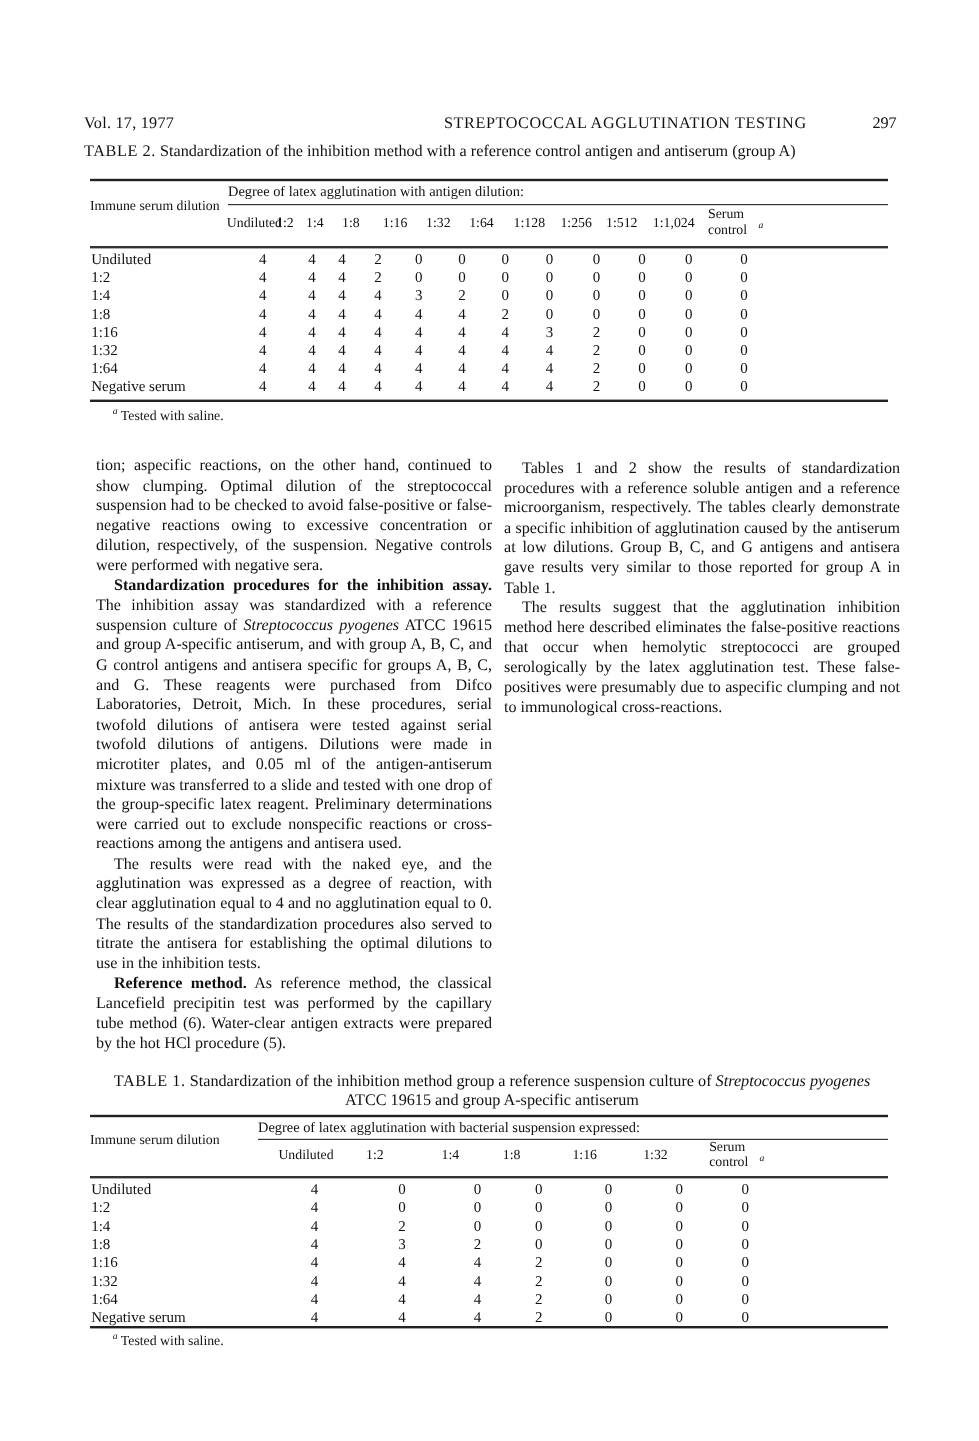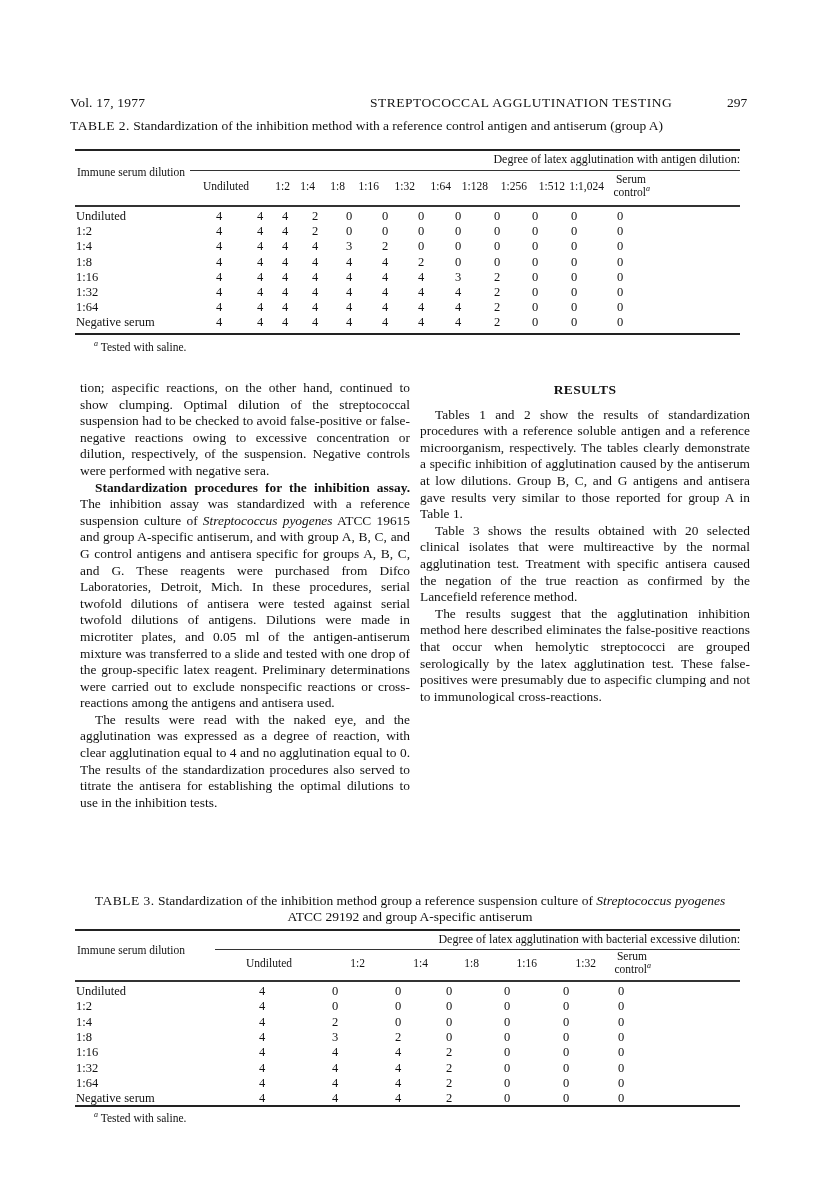--- a/index.html
+++ b/index.html
@@ -10,21 +10,21 @@
   
   .run-left { left: 70px; top: 95px; font-size: 13.5px; letter-spacing: 0.2px; }
   .run-center { left: 370px; top: 95px; font-size: 13.5px; letter-spacing: 0.5px; }
   .run-page { left: 727px; top: 95px; font-size: 13.5px; }
 
   
   .tcap { font-size: 13.5px; line-height: 16px; }
   .tcap .lbl { letter-spacing: 0.5px; }
   .rule-thick { position: absolute; height: 2px; background: #222; }
   .rule-thin { position: absolute; height: 1px; background: #333; }
-  .th { position: absolute; font-size: 11.5px; text-align: right; line-height: 13px; }
+  .th { position: absolute; font-size: 11.5px; text-align: left; line-height: 13px; }
   .cell { position: absolute; font-size: 12.5px; text-align: center; line-height: 13.5px; }
   .rowlbl { position: absolute; font-size: 12.5px; line-height: 13.5px; }
   .foot { position: absolute; font-size: 11.5px; }
   sup { font-size: 8px; font-style: italic; vertical-align: super; line-height: 0; }
 
   
   .col { position: absolute; width: 330px; font-size: 13.4px; line-height: 16.6px;
          text-align: justify; }
   .col p { margin: 0; }
   .col p.ind { text-indent: 15px; }
@@ -172,36 +172,35 @@
 <div class="rule-thick" style="left:75px; top:333px; width:665px;"></div>
 <div class="foot" style="left:94px; top:341px;">
   <sup>a</sup>
   <span>Tested with saline.</span>
 </div>
 
 <div class="col" style="left:80px; top:380px;">
   <p>tion; aspecific reactions, on the other hand, continued to show clumping. Optimal dilution of the streptococcal suspension had to be checked to avoid false-positive or false-negative reactions owing to excessive concentration or dilution, respectively, of the suspension. Negative controls were performed with negative sera.</p>
   <p class="ind"><b>Standardization procedures for the inhibition assay.</b><span> The inhibition assay was standardized with a reference suspension culture of </span><i>Streptococcus pyogenes</i><span> ATCC 19615 and group A-specific antiserum, and with group A, B, C, and G control antigens and antisera specific for groups A, B, C, and G. These reagents were purchased from Difco Laboratories, Detroit, Mich. In these procedures, serial twofold dilutions of antisera were tested against serial twofold dilutions of antigens. Dilutions were made in microtiter plates, and 0.05 ml of the antigen-antiserum mixture was transferred to a slide and tested with one drop of the group-specific latex reagent. Preliminary determinations were carried out to exclude nonspecific reactions or cross-reactions among the antigens and antisera used.</span></p>
   <p class="ind">The results were read with the naked eye, and the agglutination was expressed as a degree of reaction, with clear agglutination equal to 4 and no agglutination equal to 0. The results of the standardization procedures also served to titrate the antisera for establishing the optimal dilutions to use in the inhibition tests.</p>
+  <p class="ind"><b>Reference method.</b><span> As reference method, the classical Lancefield precipitin test was performed by the capillary tube method (6). Water-clear antigen extracts were prepared by the hot HCl procedure (5).</span></p>
 </div>
 
 <div class="col" style="left:420px; top:382px;">
-  <div class="head">RESULTS</div>
   <p class="ind">Tables 1 and 2 show the results of standardization procedures with a reference soluble antigen and a reference microorganism, respectively. The tables clearly demonstrate a specific inhibition of agglutination caused by the antiserum at low dilutions. Group B, C, and G antigens and antisera gave results very similar to those reported for group A in Table 1.</p>
-  <p class="ind">Table 3 shows the results obtained with 20 selected clinical isolates that were multireactive by the normal agglutination test. Treatment with specific antisera caused the negation of the true reaction as confirmed by the Lancefield reference method.</p>
   <p class="ind">The results suggest that the agglutination inhibition method here described eliminates the false-positive reactions that occur when hemolytic streptococci are grouped serologically by the latex agglutination test. These false-positives were presumably due to aspecific clumping and not to immunological cross-reactions.</p>
 </div>
 
 <div class="abs tcap" style="left:85px; top:893px; width:650px; text-align:center;">
-  <span class="lbl">TABLE 3.</span>
-  <span>Standardization of the inhibition method group a reference suspension culture of </span><i>Streptococcus pyogenes</i><span> ATCC 29192 and group A-specific antiserum</span>
+  <span class="lbl">TABLE 1.</span>
+  <span>Standardization of the inhibition method group a reference suspension culture of </span><i>Streptococcus pyogenes</i><span> ATCC 19615 and group A-specific antiserum</span>
 </div>
 <div class="rule-thick" style="left:75px; top:929px; width:665px;"></div>
 <div class="th" style="left:75px; top:944px; width:110px;">Immune serum dilution</div>
-<div class="th" style="left:215px; top:933px; width:525px; font-size:12px;">Degree of latex agglutination with bacterial excessive dilution:</div>
+<div class="th" style="left:215px; top:933px; width:525px; font-size:12px;">Degree of latex agglutination with bacterial suspension expressed:</div>
 <div class="rule-thin" style="left:215px; top:949px; width:525px;"></div>
 <div id="t2-head">
     <div class="th" style="left: 232px; width: 60px; top: 957px;"><span>Undiluted</span></div>
     <div class="th" style="left: 305px; width: 60px; top: 957px;"><span>1:2</span></div>
     <div class="th" style="left: 368px; width: 60px; top: 957px;"><span>1:4</span></div>
     <div class="th" style="left: 419px; width: 60px; top: 957px;"><span>1:8</span></div>
     <div class="th" style="left: 477px; width: 60px; top: 957px;"><span>1:16</span></div>
     <div class="th" style="left: 536px; width: 60px; top: 957px;"><span>1:32</span></div>
     <div class="th" style="left: 591px; width: 60px; top: 950px;"><span style="display: inline-block; width: 42px;">Serum control</span><sup>a</sup></div>
   </div>

